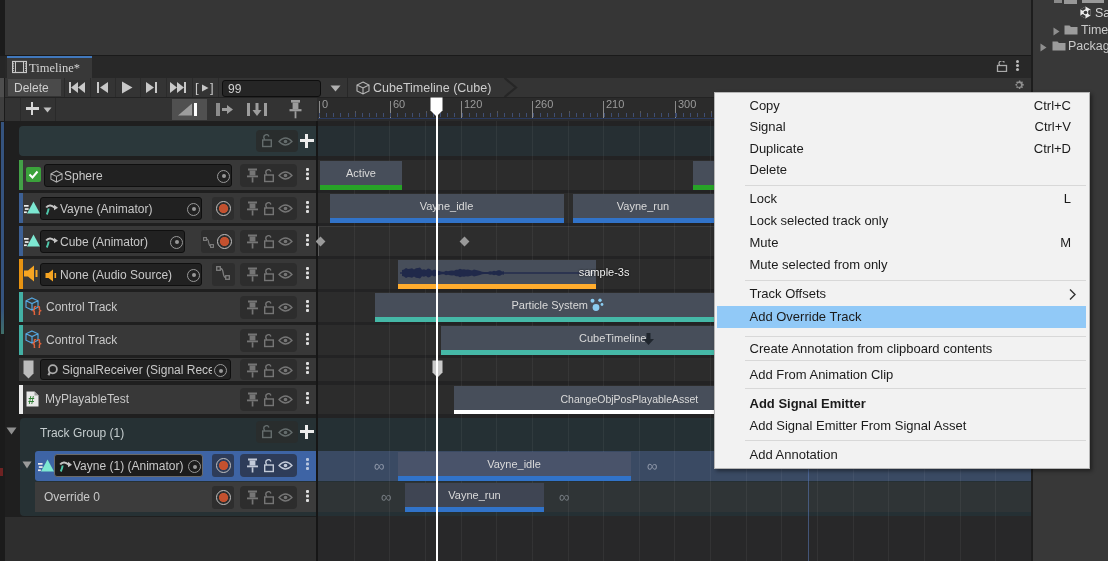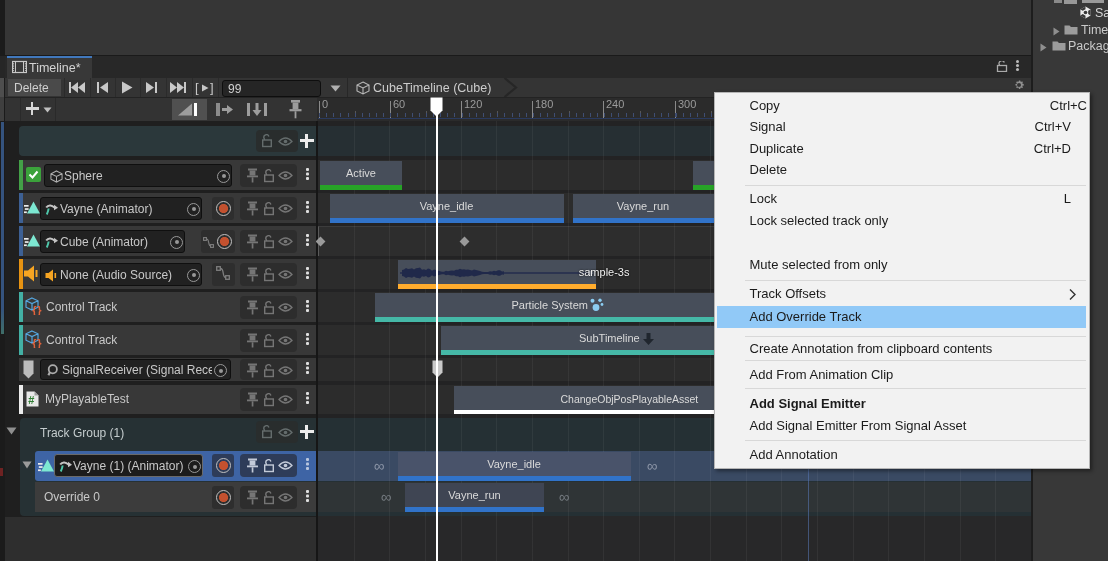--- a/index.html
+++ b/index.html
@@ -41,21 +41,21 @@
 <div class="ab" style="left:317px;top:98px;width:714px;height:23px;background:#2b2b2b;"></div>
 <div class="ab" style="left:5px;top:121px;width:312px;height:440px;background:#2e2e2e;"></div>
 <div class="ab" style="left:5px;top:121px;width:312px;height:396px;background:#1f1f1f;"></div>
 <div class="ab" style="left:317px;top:121px;width:714px;height:440px;background:#232324;"></div>
 <div class="ab" style="left:316px;top:121px;width:2px;height:440px;background:#161616;"></div>
 
 <div class="ab" style="left:1033px;top:0;width:75px;height:561px;background:#383838;"></div>
 <div class="ab" style="left:1031px;top:0;width:2px;height:561px;background:#1d1d1d;"></div>
 
 <div class="ab" style="left:7px;top:56px;width:85px;height:22px;background:#383838;border-top:2px solid #4178bc;"></div>
-<div class="ab txt" style="left:29px;top:61px;color:#d4d4d4;font-size:12.5px;">Timeline*</div>
+<div class="ab txt" style="left:29px;top:61px;color:#d4d4d4;font-size:12.5px;font-family:Liberation Serif, serif;">Timeline*</div>
 
 <svg class="ab" style="left:12px;top:60px;" width="15" height="14" viewBox="0 0 15 14">
   <rect x="0.5" y="1.5" width="14" height="11" fill="none" stroke="#c8c8c8" stroke-width="1.2"></rect>
   <rect x="3.5" y="1.5" width="8" height="11" fill="none" stroke="#c8c8c8" stroke-width="1"></rect>
   <line x1="1.6" y1="3.2" x2="1.6" y2="11" stroke="#c8c8c8" stroke-width="1" stroke-dasharray="1.2 1.1"></line>
   <line x1="13.4" y1="3.2" x2="13.4" y2="11" stroke="#c8c8c8" stroke-width="1" stroke-dasharray="1.2 1.1"></line>
 </svg>
 
 <svg class="ab" style="left:996px;top:61px;" width="12" height="11" viewBox="0 0 12 11">
   <rect x="1.5" y="4.5" width="9" height="6" fill="none" stroke="#aaaaaa" stroke-width="1.3"></rect>
@@ -152,23 +152,23 @@
   <rect x="5.6" y="11.3" width="1.8" height="7" fill="#9d9d9d"></rect>
 </svg>
 
 <div class="ab" style="left:319px;top:101px;width:1px;height:17px;background:#8a8a8a;"></div>
 <div class="ab" style="left:322px;top:98px;color:#9b9b9b;font-size:11px;">0</div>
 <div class="ab" style="left:390px;top:101px;width:1px;height:17px;background:#8a8a8a;"></div>
 <div class="ab" style="left:393px;top:98px;color:#9b9b9b;font-size:11px;">60</div>
 <div class="ab" style="left:461px;top:101px;width:1px;height:17px;background:#8a8a8a;"></div>
 <div class="ab" style="left:464px;top:98px;color:#9b9b9b;font-size:11px;">120</div>
 <div class="ab" style="left:532px;top:101px;width:1px;height:17px;background:#8a8a8a;"></div>
-<div class="ab" style="left:535px;top:98px;color:#9b9b9b;font-size:11px;">180</div>
+<div class="ab" style="left:535px;top:98px;color:#9b9b9b;font-size:11px;">260</div>
 <div class="ab" style="left:603px;top:101px;width:1px;height:17px;background:#8a8a8a;"></div>
-<div class="ab" style="left:606px;top:98px;color:#9b9b9b;font-size:11px;">240</div>
+<div class="ab" style="left:606px;top:98px;color:#9b9b9b;font-size:11px;">210</div>
 <div class="ab" style="left:675px;top:101px;width:1px;height:17px;background:#8a8a8a;"></div>
 <div class="ab" style="left:678px;top:98px;color:#9b9b9b;font-size:11px;">300</div>
 <div class="ab" style="left:746px;top:101px;width:1px;height:17px;background:#8a8a8a;"></div>
 <div class="ab" style="left:817px;top:101px;width:1px;height:17px;background:#8a8a8a;"></div>
 <div class="ab" style="left:888px;top:101px;width:1px;height:17px;background:#8a8a8a;"></div>
 <div class="ab" style="left:960px;top:101px;width:1px;height:17px;background:#8a8a8a;"></div>
 <div class="ab" style="left:354.5px;top:111px;width:1px;height:6px;background:#575757;"></div>
 <div class="ab" style="left:426px;top:111px;width:1px;height:6px;background:#575757;"></div>
 <div class="ab" style="left:497px;top:111px;width:1px;height:6px;background:#575757;"></div>
 <div class="ab" style="left:568.5px;top:111px;width:1px;height:6px;background:#575757;"></div>
@@ -237,21 +237,21 @@
   <svg class="ab" style="left:214px;top:5px;" width="15" height="14" viewBox="0 0 15 14">
     <circle cx="3.5" cy="2.8" r="2" fill="#8bcdf2"></circle>
       <circle cx="11" cy="2.3" r="1.7" fill="#8bcdf2"></circle>
     <circle cx="13" cy="6.5" r="1.4" fill="#8bcdf2"></circle>
       <circle cx="7" cy="9.5" r="3.4" fill="#8bcdf2"></circle>
   </svg>
 </div>
 
 <div class="ab" style="left:441px;top:325.5px;width:589px;height:29px;background:#474e5a;">
   <div class="ab" style="left:0;bottom:0;width:589px;height:5px;background:#45b8a7;"></div>
-  <div class="ab" style="left:138px;top:6.5px;color:#dadada;font-size:11px;">SubTimeline</div>
+  <div class="ab" style="left:138px;top:6.5px;color:#dadada;font-size:11px;">CubeTimeline</div>
   <svg class="ab" style="left:201.5px;top:7.5px;" width="11" height="12" viewBox="0 0 11 12">
     <polygon points="3.5,0 7.5,0 7.5,6 11,6 5.5,12 0,6 3.5,6" fill="#20262e"></polygon>
   </svg>
 </div>
 
 <svg class="ab" style="left:431.5px;top:359.5px;" width="11" height="18" viewBox="0 0 11 18">
   <polygon points="0.5,0.5 10.5,0.5 10.5,12.5 5.5,17.5 0.5,12.5" fill="#c9c9c9"></polygon>
 </svg>
 
 <div class="ab" style="left:454px;top:385.5px;width:577px;height:28.5px;background:#474e5a;">
@@ -623,21 +623,21 @@
 <div class="ab kebab" style="left:306px;top:490px;"></div>
 
 <div class="ab" style="left:435.5px;top:112px;width:2px;height:449px;background:#ffffff;"></div>
 <svg class="ab" style="left:430px;top:97px;" width="13" height="20" viewBox="0 0 13 20">
   <polygon points="0.5,0.5 12.5,0.5 12.5,13.5 6.5,19.5 0.5,13.5" fill="#ffffff"></polygon>
 </svg>
 
 <div class="ab" style="left:808px;top:121px;width:1px;height:440px;background:rgba(90,122,185,0.55);"></div>
 
 <div class="ab" id="menu" style="left:713.5px;top:92px;width:376.5px;height:376.5px;background:#f2f2f2;border:1px solid #b5b5b5;box-sizing:border-box;box-shadow:2px 2px 4px rgba(0,0,0,0.45);">
-  <div class="menuitem" style="top:1.5px;padding-left:16px;">
+  <div class="menuitem" style="top:1.5px;">
       <span class="lab">Copy</span>
       <span class="sc">Ctrl+C</span>
     </div>
   <div class="menuitem" style="top:23px;">
       <span class="lab">Signal</span>
       <span class="sc">Ctrl+V</span>
     </div>
   <div class="menuitem" style="top:44.5px;">
       <span class="lab">Duplicate</span>
       <span class="sc">Ctrl+D</span>
@@ -645,20 +645,24 @@
   <div class="menuitem" style="top:66px;">
       <span class="lab">Delete</span>
     </div>
   <div class="msep" style="top:91.5px;"></div>
   <div class="menuitem" style="top:95px;">
       <span class="lab">Lock</span>
       <span class="sc">L</span>
     </div>
   <div class="menuitem" style="top:117px;">
       <span class="lab">Lock selected track only</span>
+    </div>
+  <div class="menuitem" style="top:139px;">
+      <span class="lab">Mute</span>
+      <span class="sc">M</span>
     </div>
   <div class="menuitem" style="top:161px;">
       <span class="lab">Mute selected from only</span>
     </div>
   <div class="msep" style="top:186.5px;"></div>
   <div class="menuitem" style="top:190px;">
       <span class="lab">Track Offsets</span>
     <svg style="position:absolute;right:13px;top:6px;" width="7" height="11" viewBox="0 0 7 11">
         <polyline points="1,0.5 6,5.5 1,10.5" fill="none" stroke="#333" stroke-width="1.4"></polyline>
       </svg>

